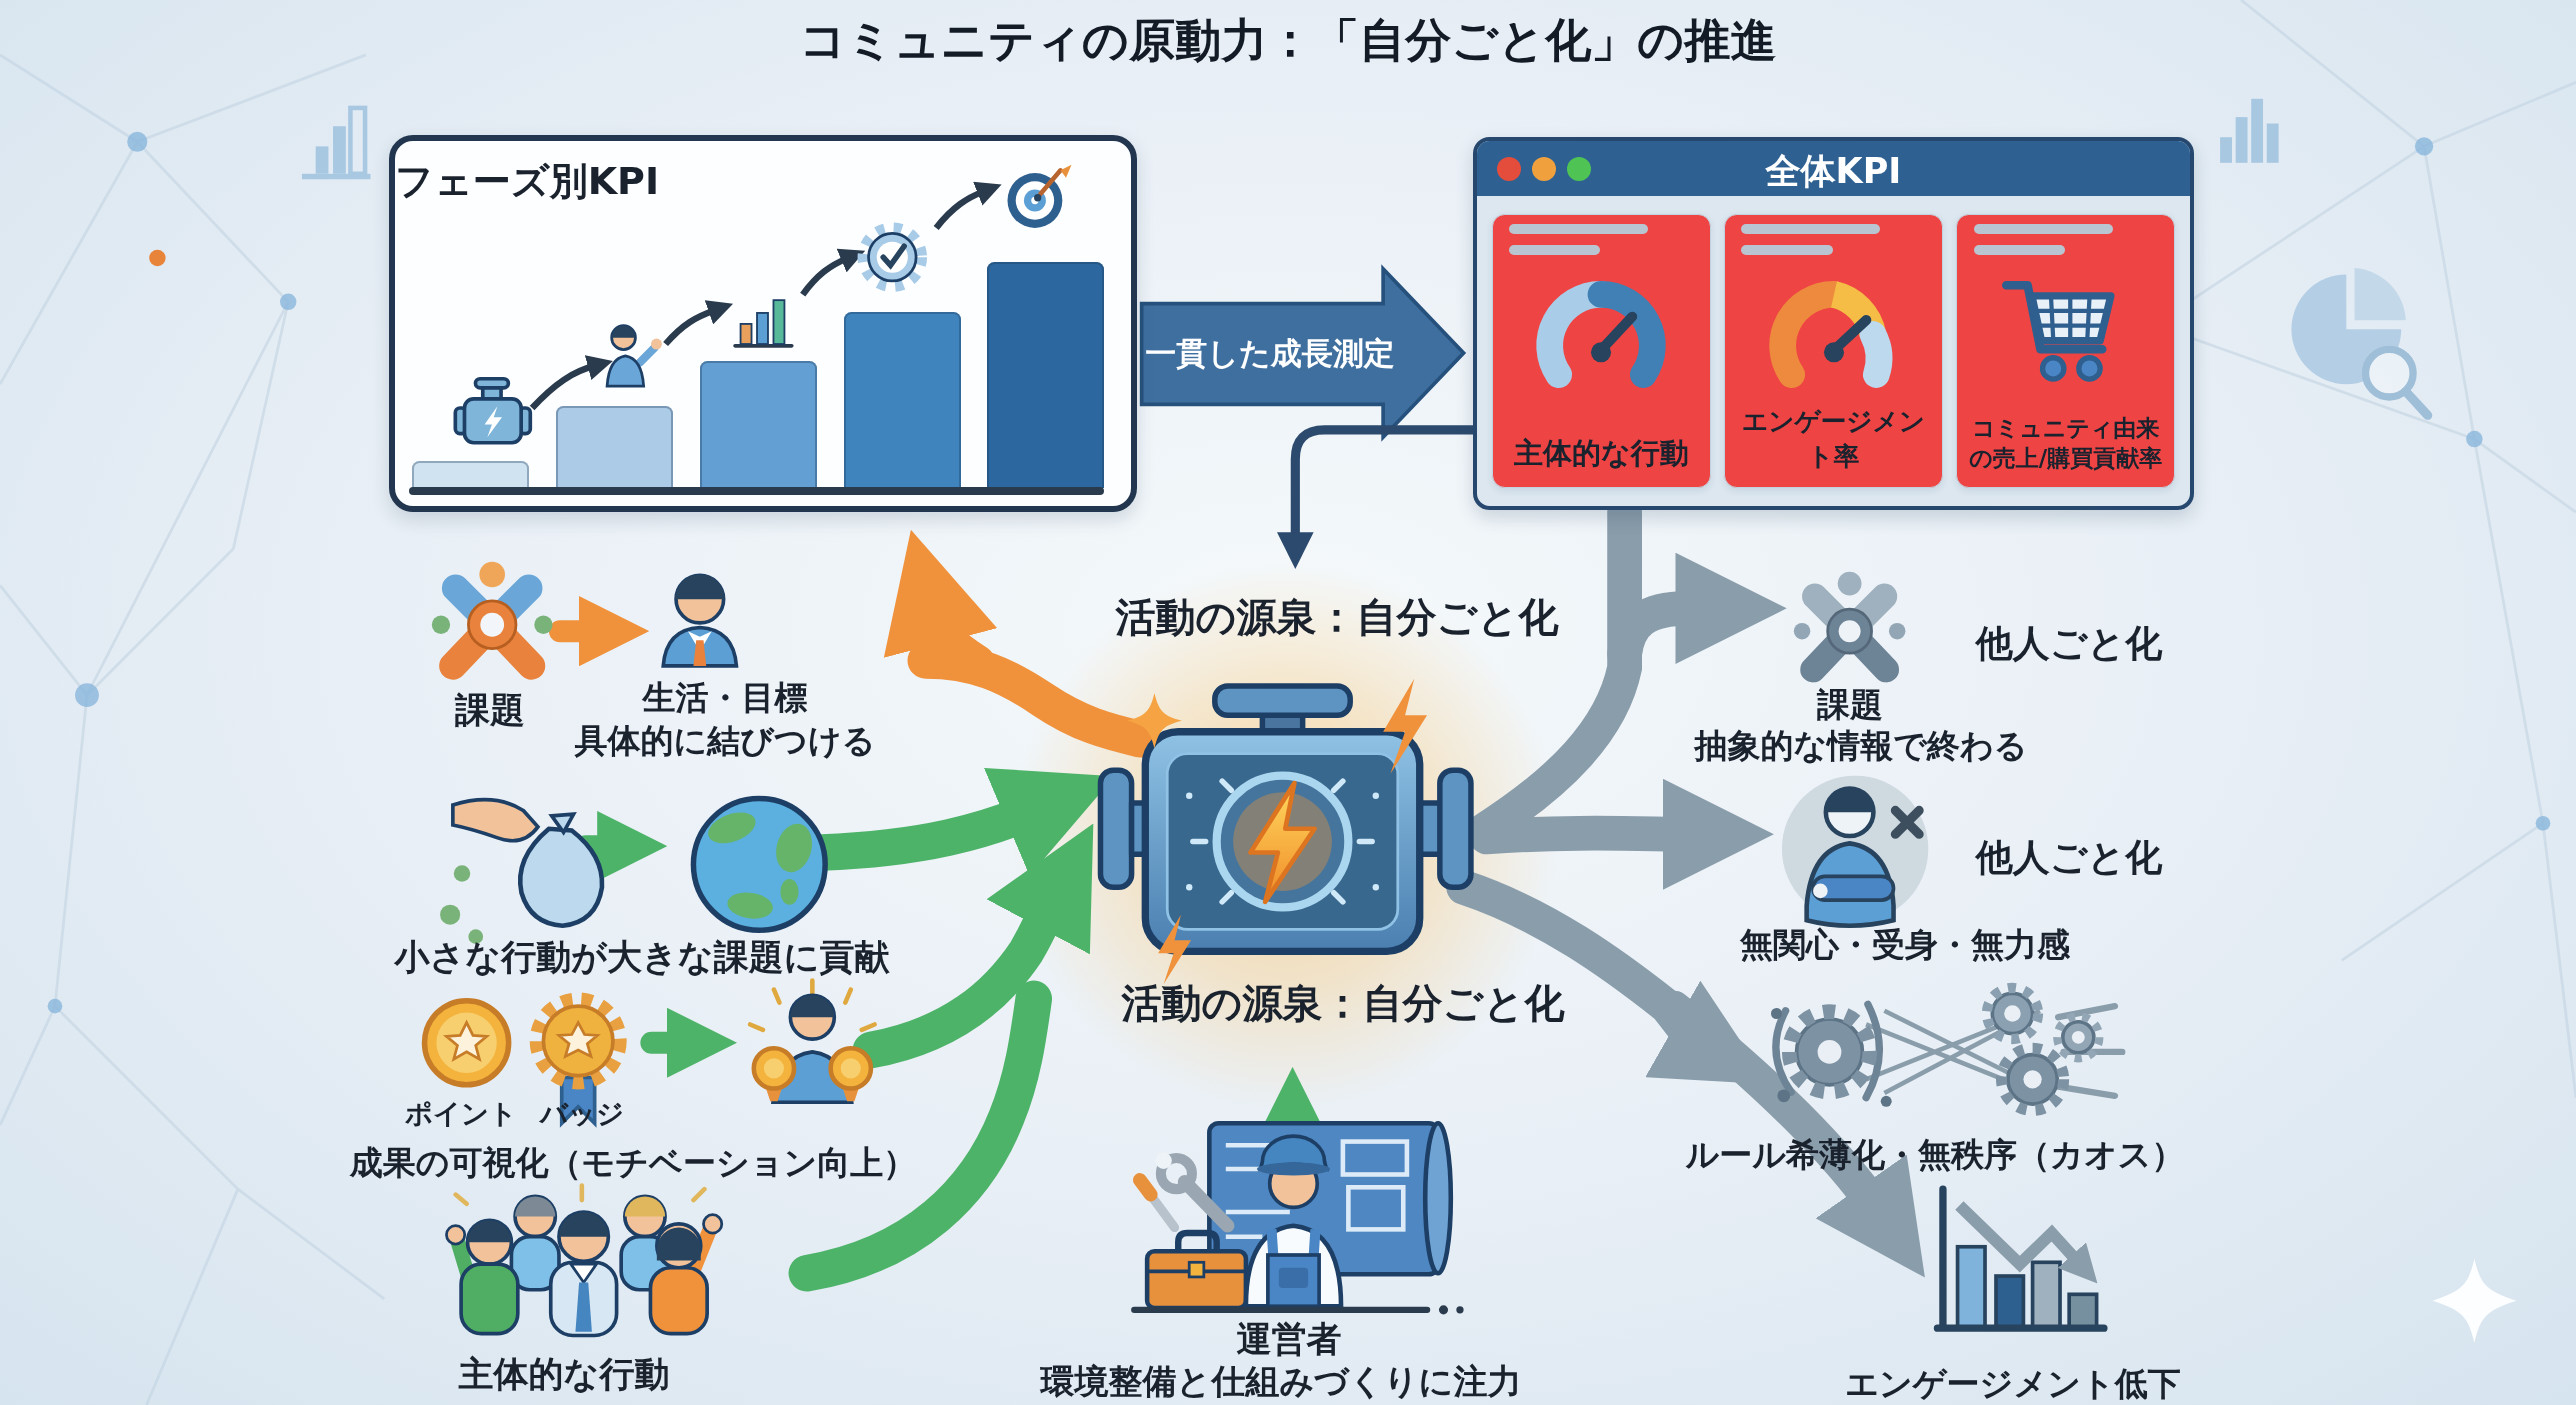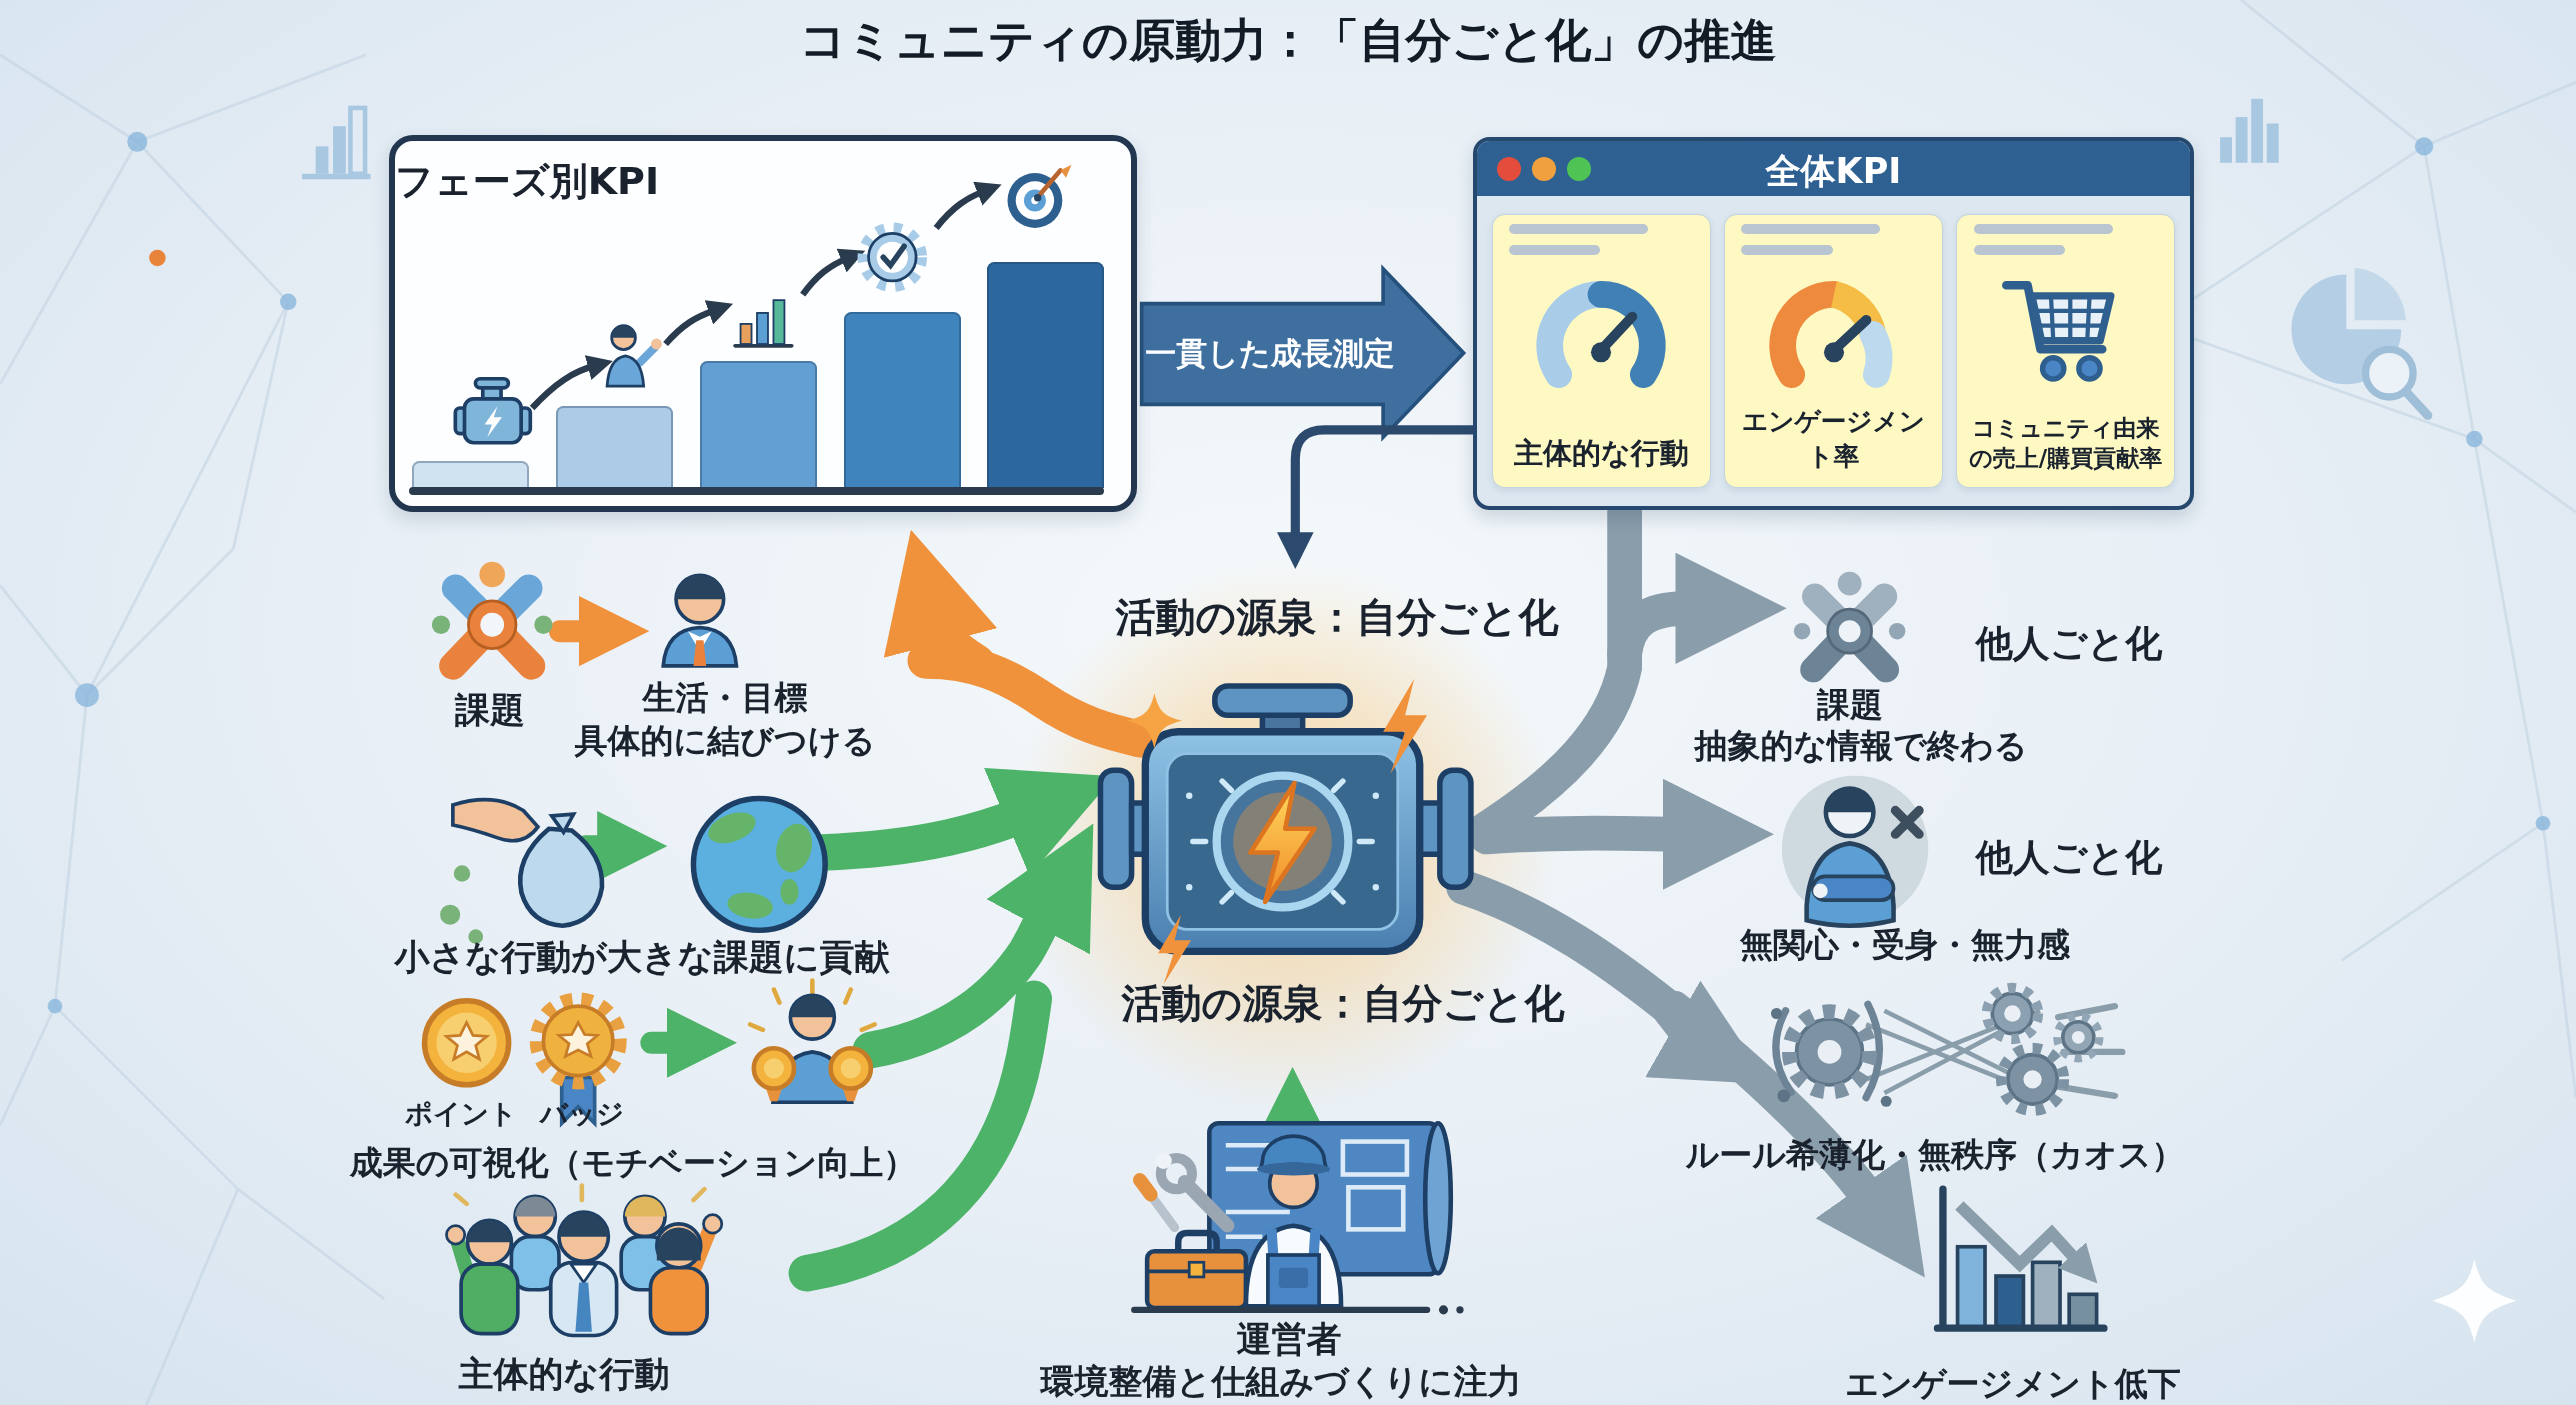--- a/index.html
+++ b/index.html
@@ -26,21 +26,21 @@
   
   #kpi-window{position:absolute;left:1473px;top:137px;width:721px;height:373px;
     background:#dce7f0;border:4.6px solid #26486e;border-radius:16.5px;box-sizing:border-box;
     box-shadow:0 7.3px 18.3px rgba(30,60,90,.18);overflow:hidden;}
   #kpi-header{position:relative;height:55px;background:#2e6191;}
   .tlight{position:absolute;top:15.6px;width:24px;height:24px;border-radius:50%;}
   #kpi-title{position:absolute;left:0;top:7.3px;width:100%;text-align:center;
     font-size:35px;font-weight:800;color:#ffffff;}
   #kpi-body{position:absolute;left:0;top:55px;right:0;bottom:0;
     display:flex;gap:12.8px;padding:18.3px 14.6px;box-sizing:border-box;}
-  .kcard{flex:1;background:#fef9c3;border:1.8px solid #c3d2de;border-radius:12.8px;
+  .kcard{flex:1;background:#ef4444;border:1.8px solid #c3d2de;border-radius:12.8px;
     box-shadow:0 2.7px 7.3px rgba(30,60,90,.10);position:relative;padding-top:9px;}
   .ph{background:#b9c5d0;height:10px;border-radius:5.5px;margin:0 0 11px 16.5px;}
   .ph.l1{width:64%;}
   .ph.l2{width:42%;}
   .kicon{display:block;margin:1.8px auto 0 auto;}
   .klabel{position:absolute;left:0;bottom:12.8px;width:100%;text-align:center;
     font-weight:800;color:#1a222e;padding:0 5.5px;box-sizing:border-box;}
   .klabel.f1{font-size:29px;}
   .klabel.f2{font-size:25.6px;}
   .klabel.f3{font-size:23px;line-height:1.3;}

